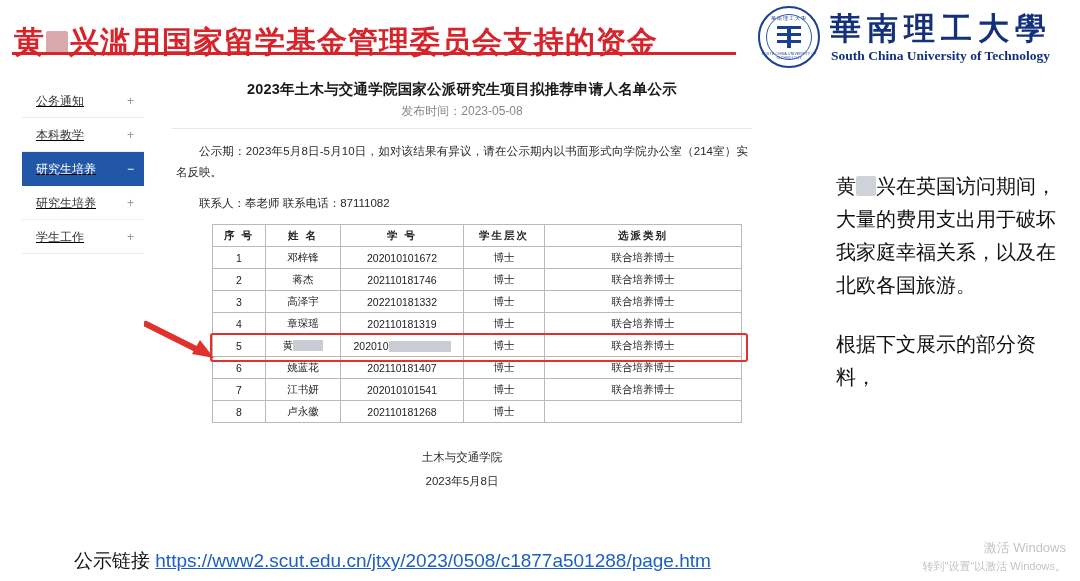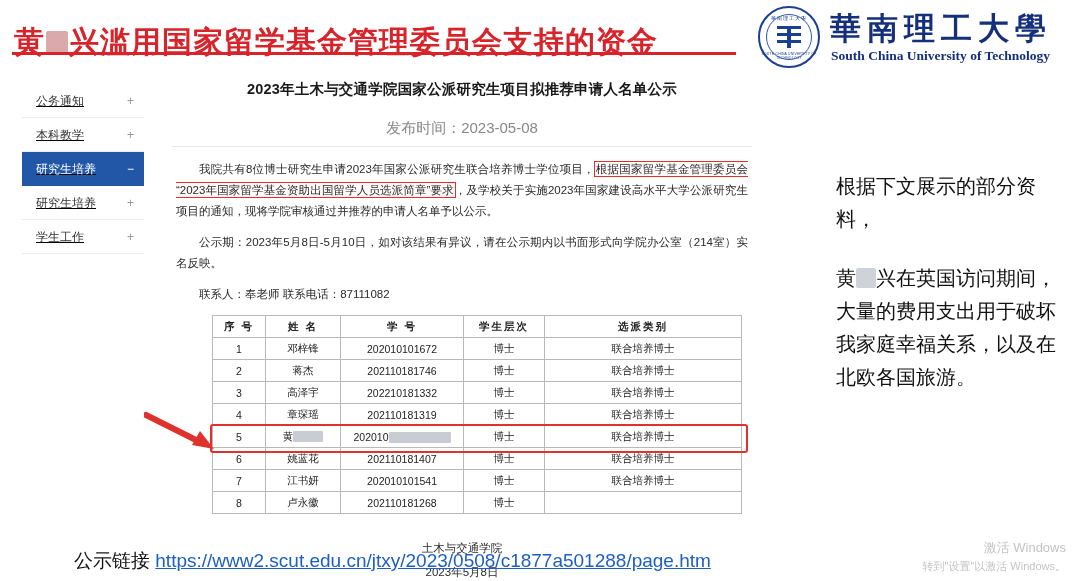--- a/index.html
+++ b/index.html
@@ -186,23 +186,23 @@
   .doc-title {
     text-align: center;
     font-size: 14.5px;
     font-weight: bold;
     color: #1a1a1a;
     margin-top: 6px;
     letter-spacing: 0.2px;
   }
   .doc-date {
     text-align: center;
-    font-size: 15px;
+    font-size: 12px;
     color: #888888;
-    margin-top: 20px;
+    margin-top: 4px;
   }
   .doc-sep {
     margin: 8px 14px 0 14px;
     border-top: 1px solid #e6e6e6;
   }
   .doc-body {
     margin: 12px 18px 0 18px;
     font-size: 11.5px;
     line-height: 21px;
     color: #2a2a2a;
@@ -378,21 +378,20 @@
         <span class="plus">+</span>
       </div>
     </div>
 
     <div class="doc">
       <div class="doc-title">2023年土木与交通学院国家公派研究生项目拟推荐申请人名单公示</div>
       <div class="doc-date">发布时间：2023-05-08</div>
       <div class="doc-sep"></div>
 
       <div class="doc-body">
-        <div class="doc-p"><span>我院共有8位博士研究生申请2023年国家公派研究生联合培养博士学位项目，</span><span class="hl-box">根据国家留学基金管理委员会“2023年国家留学基金资助出国留学人员选派简章”要求</span><span>，及学校关于实施2023年国家建设高水平大学公派研究生项目的通知，现将学院审核通过并推荐的申请人名单予以公示。</span></div>
         <div class="doc-p">公示期：2023年5月8日-5月10日，如对该结果有异议，请在公示期内以书面形式向学院办公室（214室）实名反映。</div>
         <div class="doc-p">联系人：奉老师  联系电话：87111082</div>
       </div>
 
 
       <div class="tbl-wrap">
         <svg class="arrow" viewBox="0 0 72 40">
           <line x1="2" y1="4" x2="54" y2="30" stroke="#e0322c" stroke-width="6" stroke-linecap="round"></line>
           <polygon points="70,38 48,34 56,20" fill="#e0322c"></polygon>
         </svg>
@@ -471,22 +470,22 @@
       </div>
 
       <div class="doc-foot">
         <div>土木与交通学院</div>
         <div>2023年5月8日</div>
       </div>
     </div>
   </div>
 
   <div class="commentary">
+    <p><span>黄</span><span class="redaction2"></span><span>兴在英国访问期间，大量的费用支出用于破坏我家庭幸福关系，以及在北欧各国旅游。</span></p>
     <p>根据下文展示的部分资料，</p>
-    <p><span>黄</span><span class="redaction2"></span><span>兴在英国访问期间，大量的费用支出用于破坏我家庭幸福关系，以及在北欧各国旅游。</span></p>
   </div>
 
   <div class="link-line">
     <span>公示链接</span>
     <span class="url">https://www2.scut.edu.cn/jtxy/2023/0508/c1877a501288/page.htm</span>
   </div>
 
   <div class="watermark">
     <div>激活 Windows</div>
     <div class="sub">转到"设置"以激活 Windows。</div>

